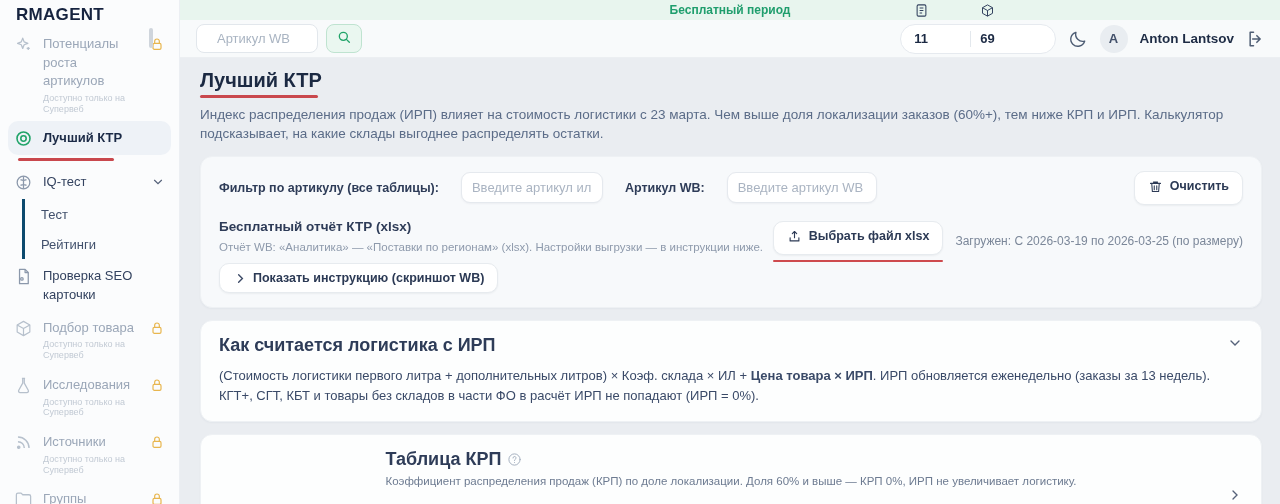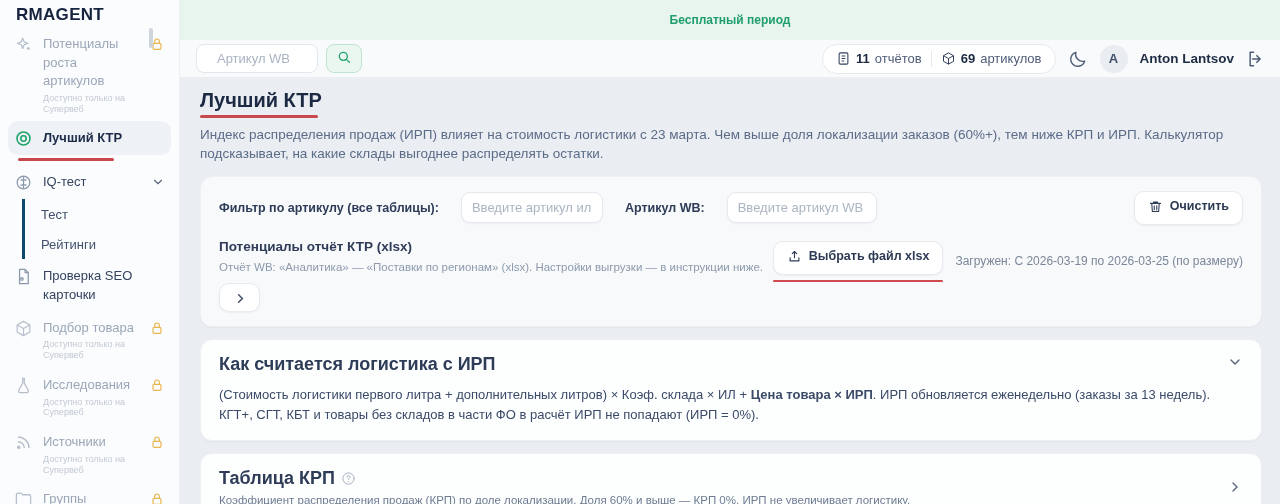--- a/index.html
+++ b/index.html
@@ -45,21 +45,21 @@
   }
   .nav-chevron { width:14px; height:14px; color:#55627a; margin-top:3px; flex:none; }
   .nav-chevron svg { width:100%; height:100%; display:block; }
   .sub-group { border-left:3px solid #0c4a6e; margin-left:14px; padding-left:4px; }
   .sub-item { padding:6px 6px 6px 12px; border-radius:8px; cursor:pointer; }
   .sub-item .lbl { font-size:13px; color:#41506c; }
 
   
   .main { flex:1; display:flex; flex-direction:column; min-width:0; }
   .banner {
-    height:40px; background:#e8f5ee; display:flex; align-items:center; justify-content:center;
+    height:20px; background:#e8f5ee; display:flex; align-items:center; justify-content:center;
     font-size:12px; font-weight:600; color:#1f9e6d;
   }
   .topbar {
     height:38px; background:#f8fafb; border-bottom:1px solid #eceff2;
     display:flex; align-items:center; padding:0 14px 0 16px; gap:8px;
   }
   .search-input {
     width:122px; height:29px; border:1px solid #e2e7ec; border-radius:8px;
     background:#fff; padding:0 20px; font-size:13px; color:#3a4a66;
     font-family:Liberation Sans, sans-serif; outline:none;
@@ -68,21 +68,21 @@
   .search-btn {
     width:36px; height:29px; border:1px solid #bfe3d0; border-radius:8px;
     background:#eaf7f0; display:flex; align-items:center; justify-content:center; cursor:pointer;
   }
   .search-btn svg { width:16px; height:16px; }
   .topbar-right { margin-left:auto; display:flex; align-items:center; gap:12px; }
   .stats-pill {
     height:30px; background:#fff; border:1px solid #e6eaef; border-radius:15px;
     display:flex; align-items:center; gap:9px; padding:0 13px;
   }
-  .stat { display:flex; align-items:flex-start; gap:5px; font-size:13px; color:#4e5d78; }
+  .stat { display:flex; align-items:flex-start; gap:13px; font-size:13px; color:#4e5d78;flex-direction:column; }
   .stat .ic { width:15px; height:15px; color:#33425f; }
   .stat .ic svg { width:100%; height:100%; display:block; }
   .stat b { color:#1c2a44; font-weight:700; }
   .pill-divider { width:1px; height:16px; background:#e3e8ed; }
   .icon-btn { width:20px; height:20px; color:#4e5d74; cursor:pointer; background:none; border:none; padding:0; }
   .icon-btn svg { width:100%; height:100%; display:block; }
   .avatar {
     width:28px; height:28px; border-radius:50%; background:#e9edf1;
     display:flex; align-items:center; justify-content:center;
     font-size:13px; font-weight:600; color:#42506a; cursor:pointer;
@@ -133,21 +133,21 @@
 
   
   .card-head { display:flex; align-items:flex-start; }
   .card-title { font-size:18px; font-weight:700; color:#2e3c58; display:flex; align-items:center; gap:6px; }
   .card-title .q { width:15px; height:15px; color:#a6b1c0; }
   .card-title .q svg { width:100%; height:100%; display:block; }
   .head-chev { margin-left:auto; width:16px; height:16px; color:#55627a; cursor:pointer; flex:none; }
   .head-chev svg { width:100%; height:100%; display:block; }
   .card-body { font-size:13px; line-height:1.6; color:#3a4a68; margin-top:10px; max-width:1040px; }
   .card-sub { font-size:11.5px; color:#6d7b91; margin-top:5px; }
-  .card-krp .card-head, .card-calc .card-head { align-items:center; }
+  .card-krp .card-head, .card-calc .card-head { align-items:center;flex-direction:column; }
 </style>
 </head>
 <body>
 
 <div class="app">
 
   <aside class="sidebar">
     <div class="logo">RMAGENT</div>
     <div class="scrollthumb"></div>
     <nav>
@@ -378,28 +378,29 @@
               <svg viewBox="0 0 24 24" width="15" height="15" fill="none" stroke="currentColor" stroke-width="1.7" stroke-linecap="round">
                   <path d="M4 7h16M9 7V5h6v2M6 7l1 13h10l1-13M10 11v6M14 11v6"></path>
                 </svg>
             </span>
             <span>Очистить</span>
           </button>
         </div>
 
         <div class="upload-row">
           <div class="upload-left">
-            <div class="upload-title">Потенциалы отчёт КТР (xlsx)</div>
+            <div class="upload-title">Бесплатный отчёт КТР (xlsx)</div>
             <div class="upload-hint">Отчёт WB: «Аналитика» — «Поставки по регионам» (xlsx). Настройки выгрузки — в инструкции ниже.</div>
             <button class="btn instr-btn">
               <span class="chev">
                 <svg viewBox="0 0 24 24" width="13" height="13" fill="none" stroke="currentColor" stroke-width="2.2" stroke-linecap="round">
                     <path d="M9 6l6 6-6 6"></path>
                   </svg>
               </span>
+              <span>Показать инструкцию (скриншот WB)</span>
             </button>
           </div>
           <div class="upload-right">
             <div class="choose-wrap">
               <button class="btn">
                 <span>
                   <svg viewBox="0 0 24 24" width="15" height="15" fill="none" stroke="currentColor" stroke-width="1.8" stroke-linecap="round" stroke-linejoin="round">
                       <path d="M12 14V4M8.5 7.5L12 4l3.5 3.5M5 14v5h14v-5"></path>
                     </svg>
                 </span>

